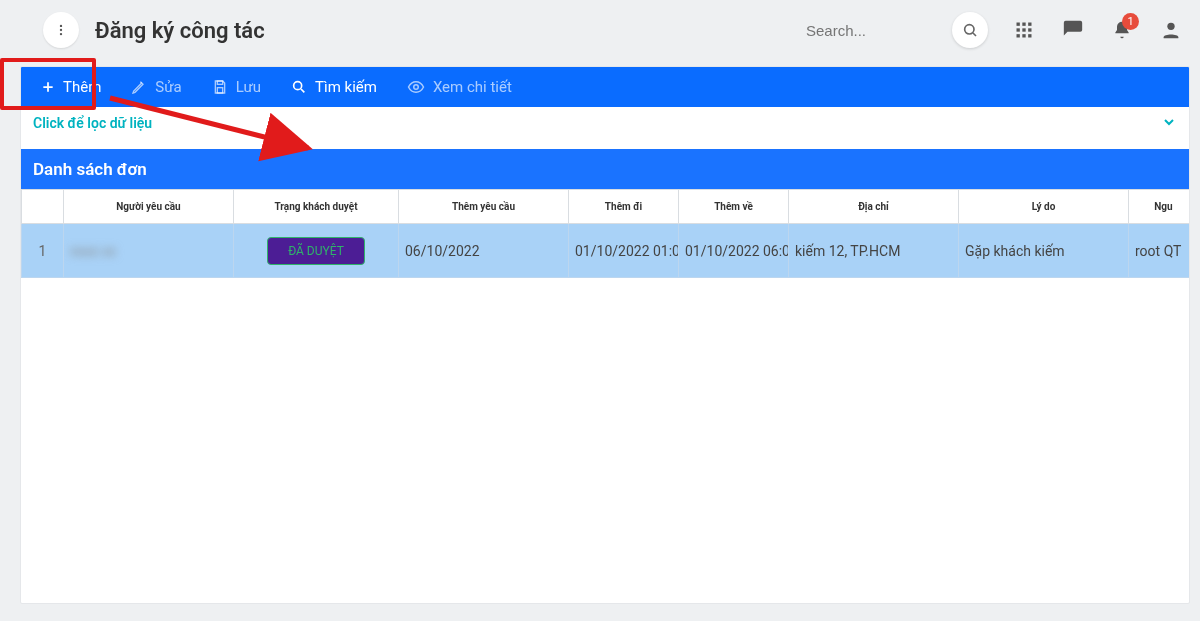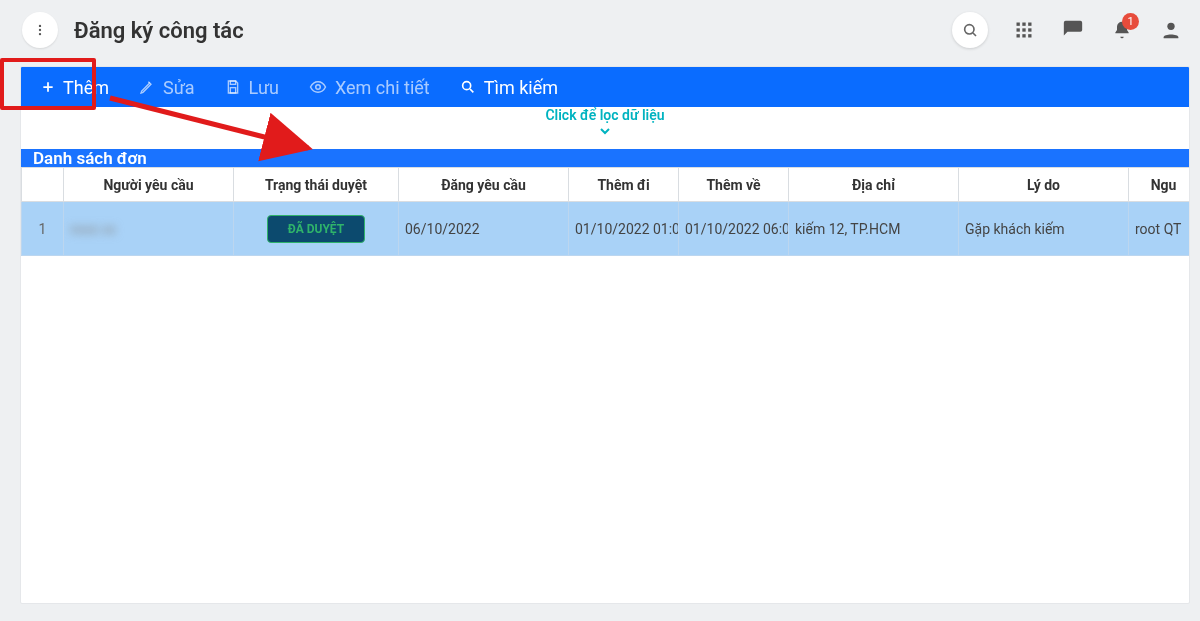--- a/index.html
+++ b/index.html
@@ -25,20 +25,21 @@
     overflow:hidden;
   }
 
   
   .topbar{
     height:60px;
     display:flex;
     align-items:center;
     padding:0 18px 0 22px;
     background:var(--gray-bg);
+    margin-left:21px;
   }
   .menu-circle{
     width:36px;height:36px;border-radius:50%;
     background:#fff;display:flex;align-items:center;justify-content:center;
     box-shadow:0 1px 2px rgba(0,0,0,.1);
     margin-right:16px;
     cursor:pointer;
   }
   .page-title{
     font-size:22px;font-weight:600;color:#333;
@@ -70,58 +71,58 @@
     height:538px;overflow:hidden;position:relative;
   }
 
   
   .toolbar{
     background:var(--blue2);height:40px;display:flex;align-items:center;
     padding:0 8px;gap:6px;color:#fff;
   }
   .tbtn{
     display:flex;align-items:center;gap:8px;padding:0 12px;height:40px;
-    color:rgba(255,255,255,.65);font-size:18px;cursor:pointer;
+    color:rgba(255,255,255,.65);font-size:15px;cursor:pointer;
   }
   .tbtn.on{color:#fff;}
   .tbtn svg{flex:0 0 auto;}
 
   
   .filter-row{
     height:32px;display:flex;align-items:center;justify-content:space-between;
-    padding:0 12px;background:#fff;flex-direction:column;
+    padding:0 12px;background:#fff;
   }
   .filter-link{color:var(--teal);font-weight:600;font-size:14px;cursor:pointer;}
   .chevron{color:var(--teal);cursor:pointer;}
 
   
   .section-hdr{
-    background:var(--blue);color:#fff;height:18px;display:flex;align-items:center;
+    background:var(--blue);color:#fff;height:40px;display:flex;align-items:center;
     padding:0 12px;font-size:17px;font-weight:600;margin-top:10px;
   }
 
   
   .table-wrap{overflow-x:hidden;}
   table{border-collapse:collapse;width:100%;table-layout:fixed;}
   thead th{
     background:#fff;border:1px solid var(--sep);height:34px;
-    font-weight:700;color:#333;font-size:14px;text-align:center;
+    font-weight:700;color:#333;font-size:10px;text-align:center;
     white-space:nowrap;overflow:hidden;
   }
   tbody td{
     border:1px solid #bcd6ef;height:54px;padding:0 6px;
     color:#444;font-size:14px;white-space:nowrap;overflow:hidden;text-overflow:clip;
   }
   tbody tr.sel td{background:var(--row-blue);}
   td.num{text-align:center;color:#666;}
 
   .status-pill{
     display:inline-block;border:1px solid var(--green);color:var(--green);
-    padding:6px 20px;border-radius:4px;font-size:12px;font-weight:700;
-    background:#0c4a6e;
+    padding:6px 20px;border-radius:4px;font-size:12px;font-weight:400;
+    background:#4c1d95;
   }
 
   
   .anno{position:absolute;left:0;top:0;pointer-events:none;}
   .highlight{
     position:absolute;border:4px solid #e11b1b;border-radius:2px;
     left:0px;top:58px;width:96px;height:52px;z-index:50;
   }
   .arrow-svg{position:absolute;left:96px;top:88px;z-index:50;}
 
@@ -135,20 +136,21 @@
   <div class="menu-circle">
     <svg width="14" height="14" viewBox="0 0 24 24" fill="#555">
         <circle cx="12" cy="5" r="2"></circle>
         <circle cx="12" cy="12" r="2"></circle>
         <circle cx="12" cy="19" r="2"></circle>
       </svg>
   </div>
   <div class="page-title">Đăng ký công tác</div>
   <div class="top-spacer"></div>
   <div class="search-wrap">
+    <input class="search-input" placeholder="Search..." style="">
     <div class="search-btn">
       <svg width="16" height="16" viewBox="0 0 24 24" fill="none" stroke="#666" stroke-width="2.5">
           <circle cx="11" cy="11" r="7"></circle>
           <line x1="16.5" y1="16.5" x2="21" y2="21"></line>
         </svg>
     </div>
   </div>
   <div class="top-icons">
     <span class="top-icon">
       <svg width="20" height="20" viewBox="0 0 24 24" fill="#555">
@@ -202,33 +204,33 @@
       <span>Sửa</span>
     </div>
     <div class="tbtn">
       <svg width="16" height="16" viewBox="0 0 24 24" fill="none" stroke="currentColor" stroke-width="2">
           <path d="M5 3h11l3 3v15H5z"></path>
           <rect x="8" y="3" width="8" height="5"></rect>
           <rect x="8" y="13" width="8" height="8"></rect>
         </svg>
       <span>Lưu</span>
     </div>
+    <div class="tbtn on">
+      <svg width="16" height="16" viewBox="0 0 24 24" fill="none" stroke="currentColor" stroke-width="2.5">
+          <circle cx="10" cy="10" r="6"></circle>
+          <line x1="15" y1="15" x2="20" y2="20"></line>
+        </svg>
+      <span>Tìm kiếm</span>
+    </div>
     <div class="tbtn">
       <svg width="18" height="18" viewBox="0 0 24 24" fill="none" stroke="currentColor" stroke-width="2">
           <path d="M2 12s3.5-7 10-7 10 7 10 7-3.5 7-10 7S2 12 2 12z"></path>
           <circle cx="12" cy="12" r="3"></circle>
         </svg>
       <span>Xem chi tiết</span>
-    </div>
-    <div class="tbtn on">
-      <svg width="16" height="16" viewBox="0 0 24 24" fill="none" stroke="currentColor" stroke-width="2.5">
-          <circle cx="10" cy="10" r="6"></circle>
-          <line x1="15" y1="15" x2="20" y2="20"></line>
-        </svg>
-      <span>Tìm kiếm</span>
     </div>
   </div>
 
   <div class="filter-row">
     <span class="filter-link">Click để lọc dữ liệu</span>
     <span class="chevron">
       <svg width="16" height="16" viewBox="0 0 24 24" fill="none" stroke="currentColor" stroke-width="3">
           <polyline points="6 9 12 15 18 9"></polyline>
         </svg>
     </span>
@@ -246,22 +248,22 @@
         <col style="width:110px">
         <col style="width:110px">
         <col style="width:170px">
         <col style="width:170px">
         <col style="width:70px">
       </colgroup>
       <thead>
         <tr>
           <th></th>
           <th>Người yêu cầu</th>
-          <th>Trạng thái duyệt</th>
-          <th>Đăng yêu cầu</th>
+          <th>Trạng khách duyệt</th>
+          <th>Thêm yêu cầu</th>
           <th>Thêm đi</th>
           <th>Thêm về</th>
           <th>Địa chỉ</th>
           <th>Lý do</th>
           <th>Ngu</th>
         </tr>
       </thead>
       <tbody>
         <tr class="sel">
           <td class="num">1</td>

